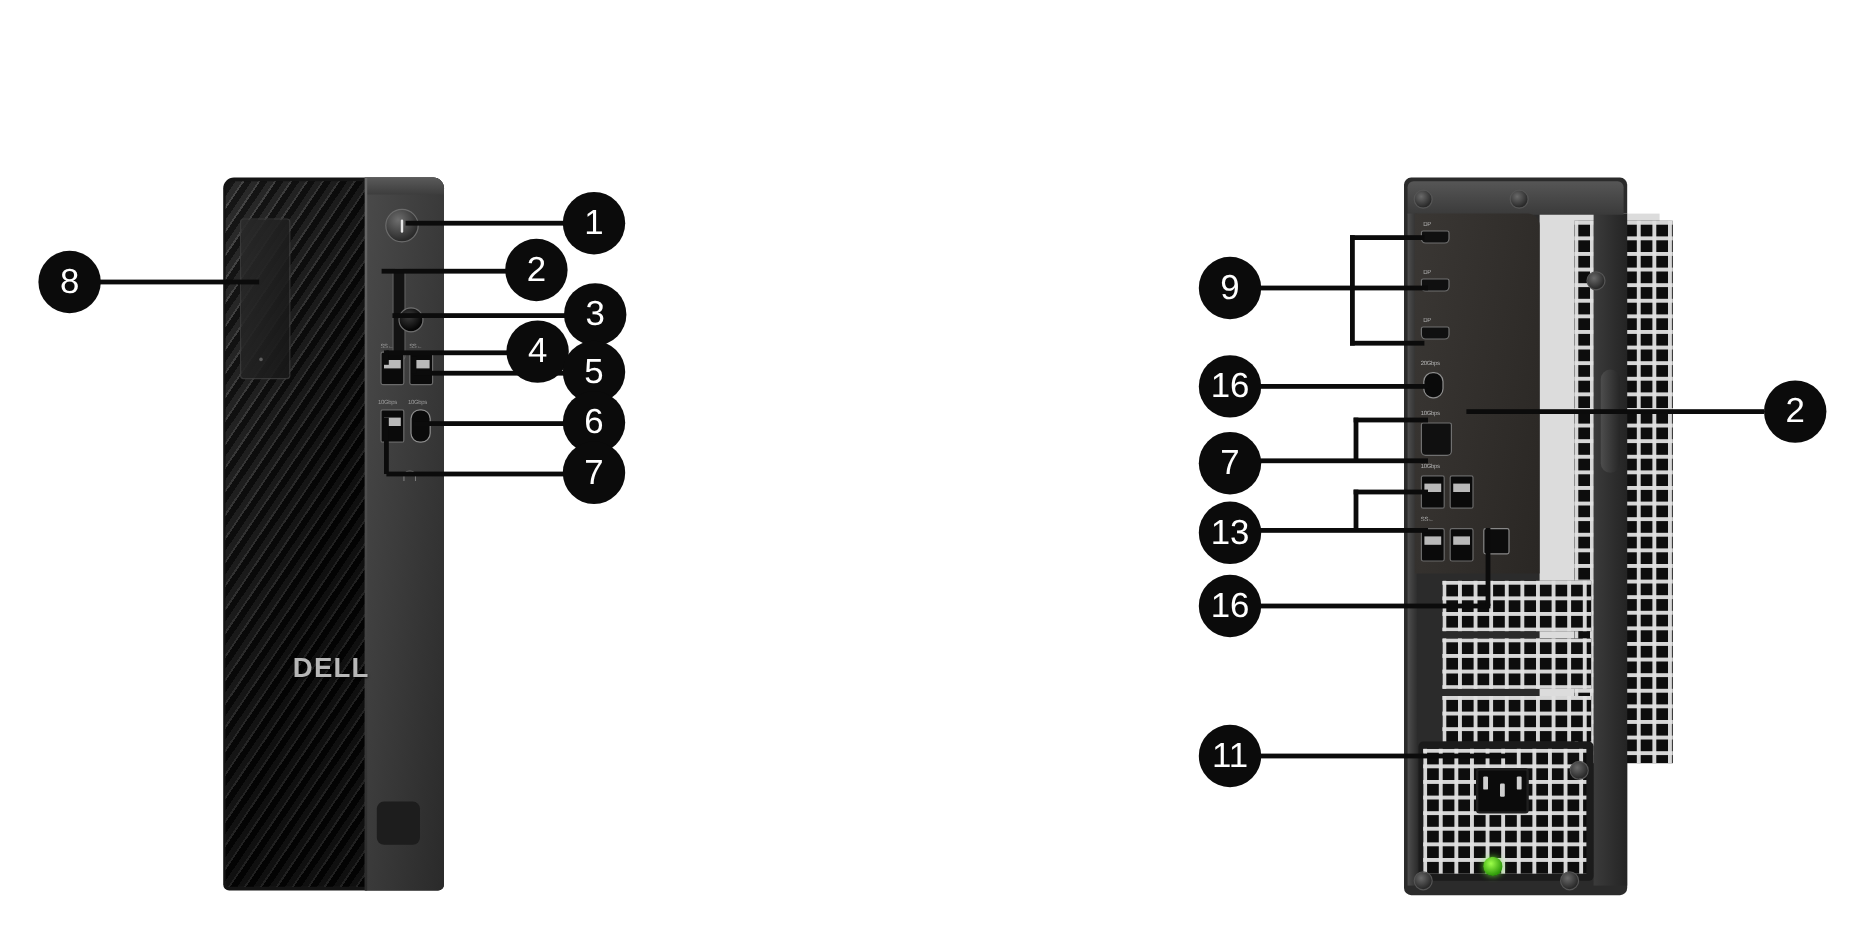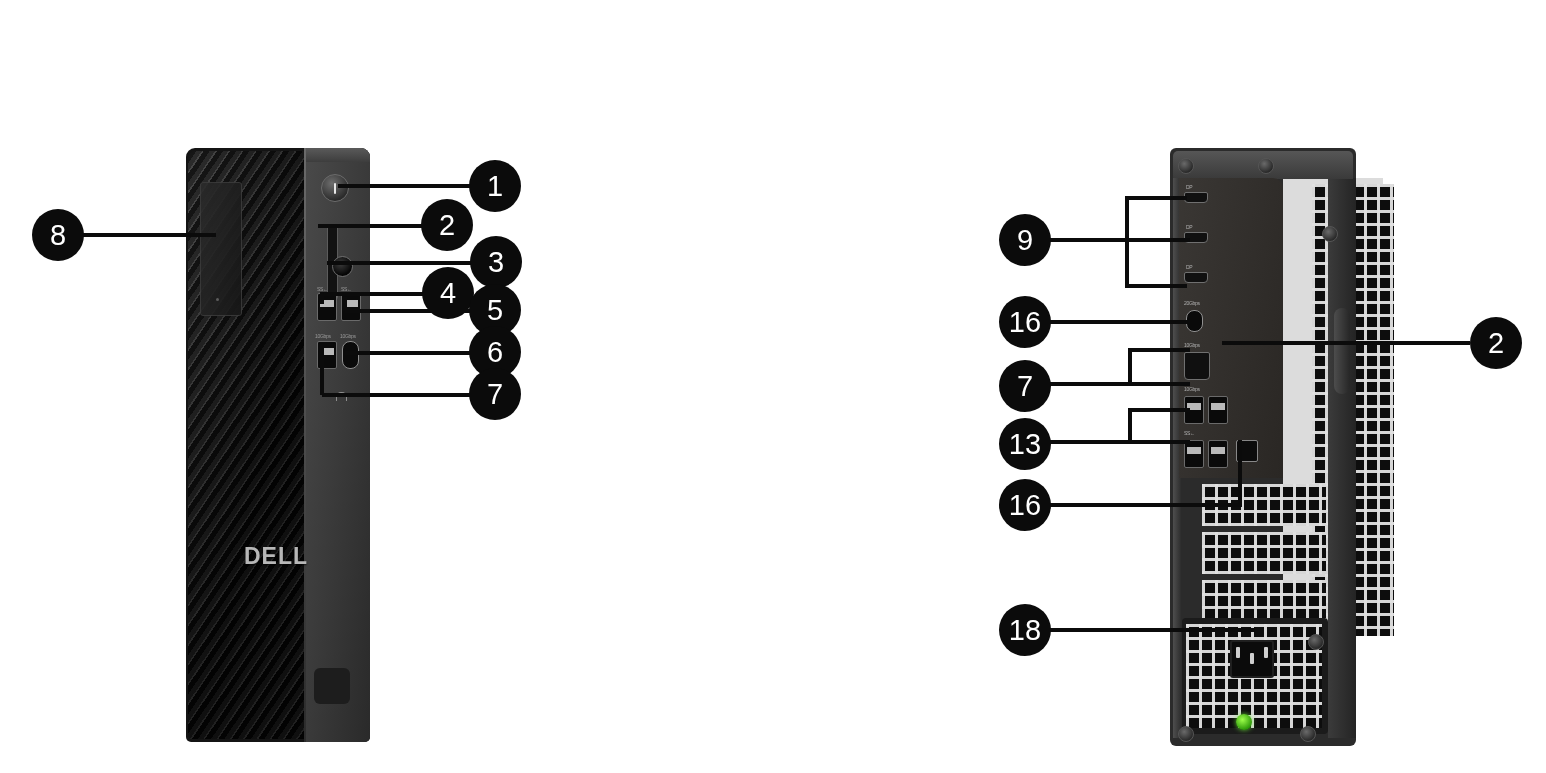--- a/index.html
+++ b/index.html
@@ -375,15 +375,15 @@
   <div class="leader-v" style="left:1128px;top:408px;height:34px;"></div>
   <div class="leader" style="left:1128px;top:408px;width:62px;"></div>
   <div class="leader" style="left:1050px;top:440px;width:140px;"></div>
   <div class="callout" style="left:999px;top:418px;">13</div>
 
   <div class="leader" style="left:1050px;top:503px;width:192px;"></div>
   <div class="leader-v" style="left:1238px;top:440px;height:65px;"></div>
   <div class="callout" style="left:999px;top:479px;">16</div>
 
   <div class="leader" style="left:1050px;top:628px;width:205px;"></div>
-  <div class="callout" style="left:999px;top:604px;">18</div>
+  <div class="callout" style="left:999px;top:604px;">11</div>
 
 </div>
 
 </body></html>

